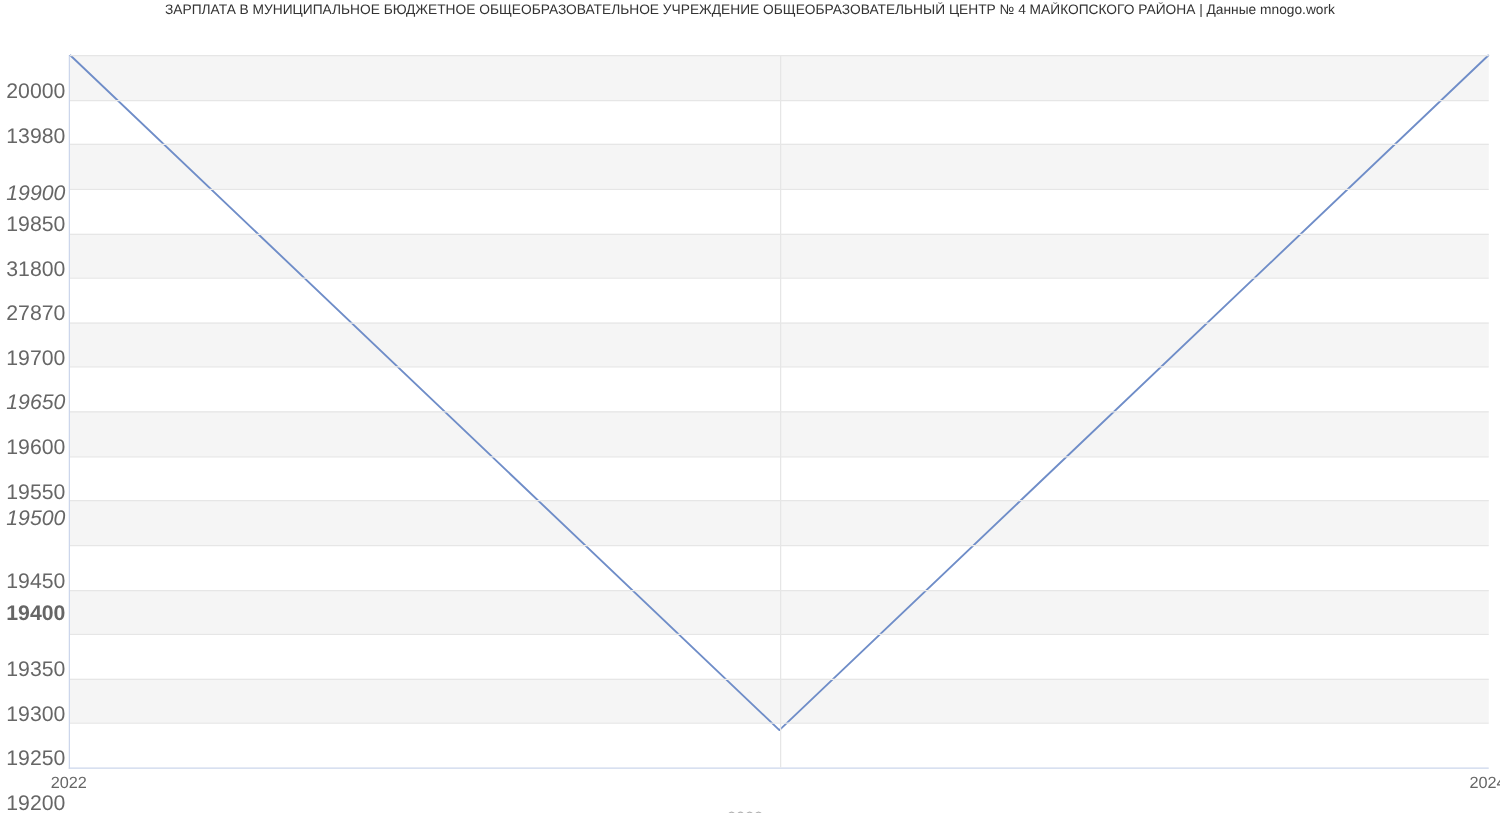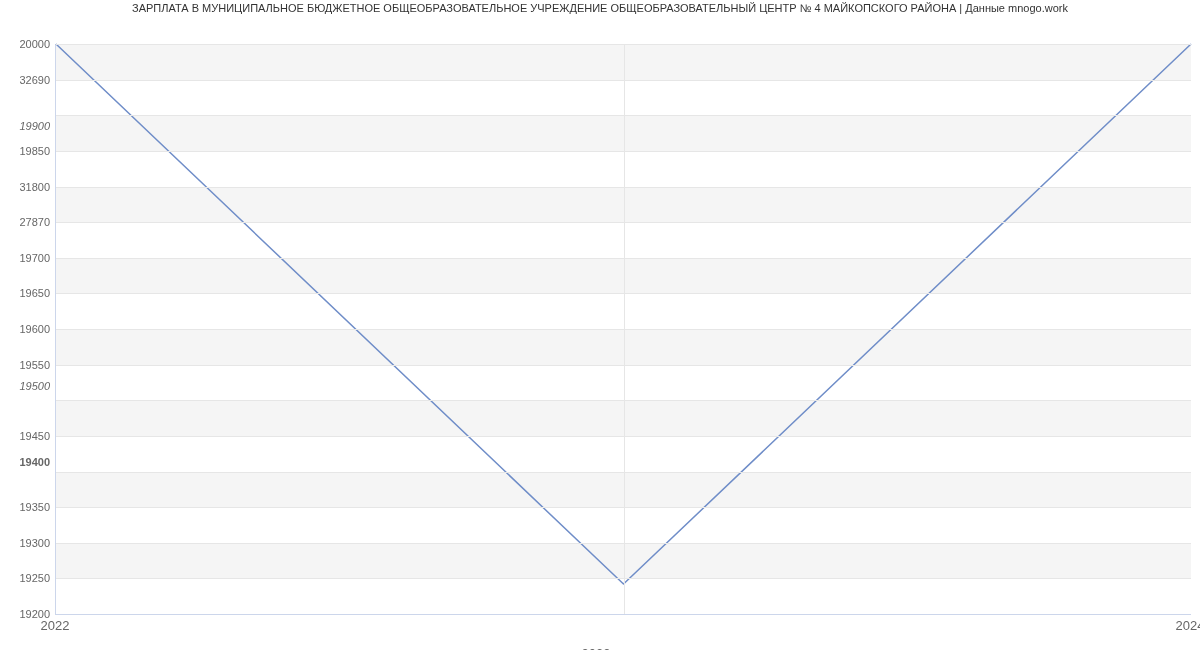--- a/index.html
+++ b/index.html
@@ -54,24 +54,25 @@
     position: absolute;
     top: 0;
     height: 100%;
     width: 1px;
     background: #e6e6e6;
   }
   .ylabel {
     position: absolute;
     right: 1150px;
     width: 45px;
-    text-align: right;
-    font-size: 11px;
+    text-align: left;
+    font-size: 17px;
     color: #666;
     transform: translateY(-50%);
+    margin-top: 29px;
   }
   .xlabel {
     position: absolute;
     top: 618px;
     font-size: 13px;
     color: #666;
     transform: translateX(-50%);
   }
   svg.line {
     position: absolute;
@@ -120,24 +121,24 @@
     </div>
 <div class="ylabel" style="top: 614px;">19200</div>
     <div class="ylabel" style="top: 578.375px;">19250</div>
     <div class="ylabel" style="top: 542.75px;">19300</div>
     <div class="ylabel" style="top: 507.125px;">19350</div>
     <div class="ylabel" style="top: 462px; font-weight: bold;">19400</div>
     <div class="ylabel" style="top: 435.875px;">19450</div>
     <div class="ylabel" style="top: 386px; font-style: italic;">19500</div>
     <div class="ylabel" style="top: 364.625px;">19550</div>
     <div class="ylabel" style="top: 329px;">19600</div>
-    <div class="ylabel" style="top: 293.375px;">19650</div>
+    <div class="ylabel" style="top: 293.375px; font-style: italic;">19650</div>
     <div class="ylabel" style="top: 257.75px;">19700</div>
     <div class="ylabel" style="top: 222.125px;">27870</div>
     <div class="ylabel" style="top: 186.5px;">31800</div>
     <div class="ylabel" style="top: 150.875px;">19850</div>
     <div class="ylabel" style="top: 126px; font-style: italic;">19900</div>
-    <div class="ylabel" style="top: 79.625px;">32690</div>
+    <div class="ylabel" style="top: 79.625px;">13980</div>
     <div class="ylabel" style="top: 44px;">20000</div>
     <div class="xlabel" style="left: 55px;">2022</div>
     <div class="xlabel" style="left: 596px; margin-top: 28px;">2023</div>
     <div class="xlabel" style="left: 1190px;">2024</div>
   </div>
 
 </body></html>

